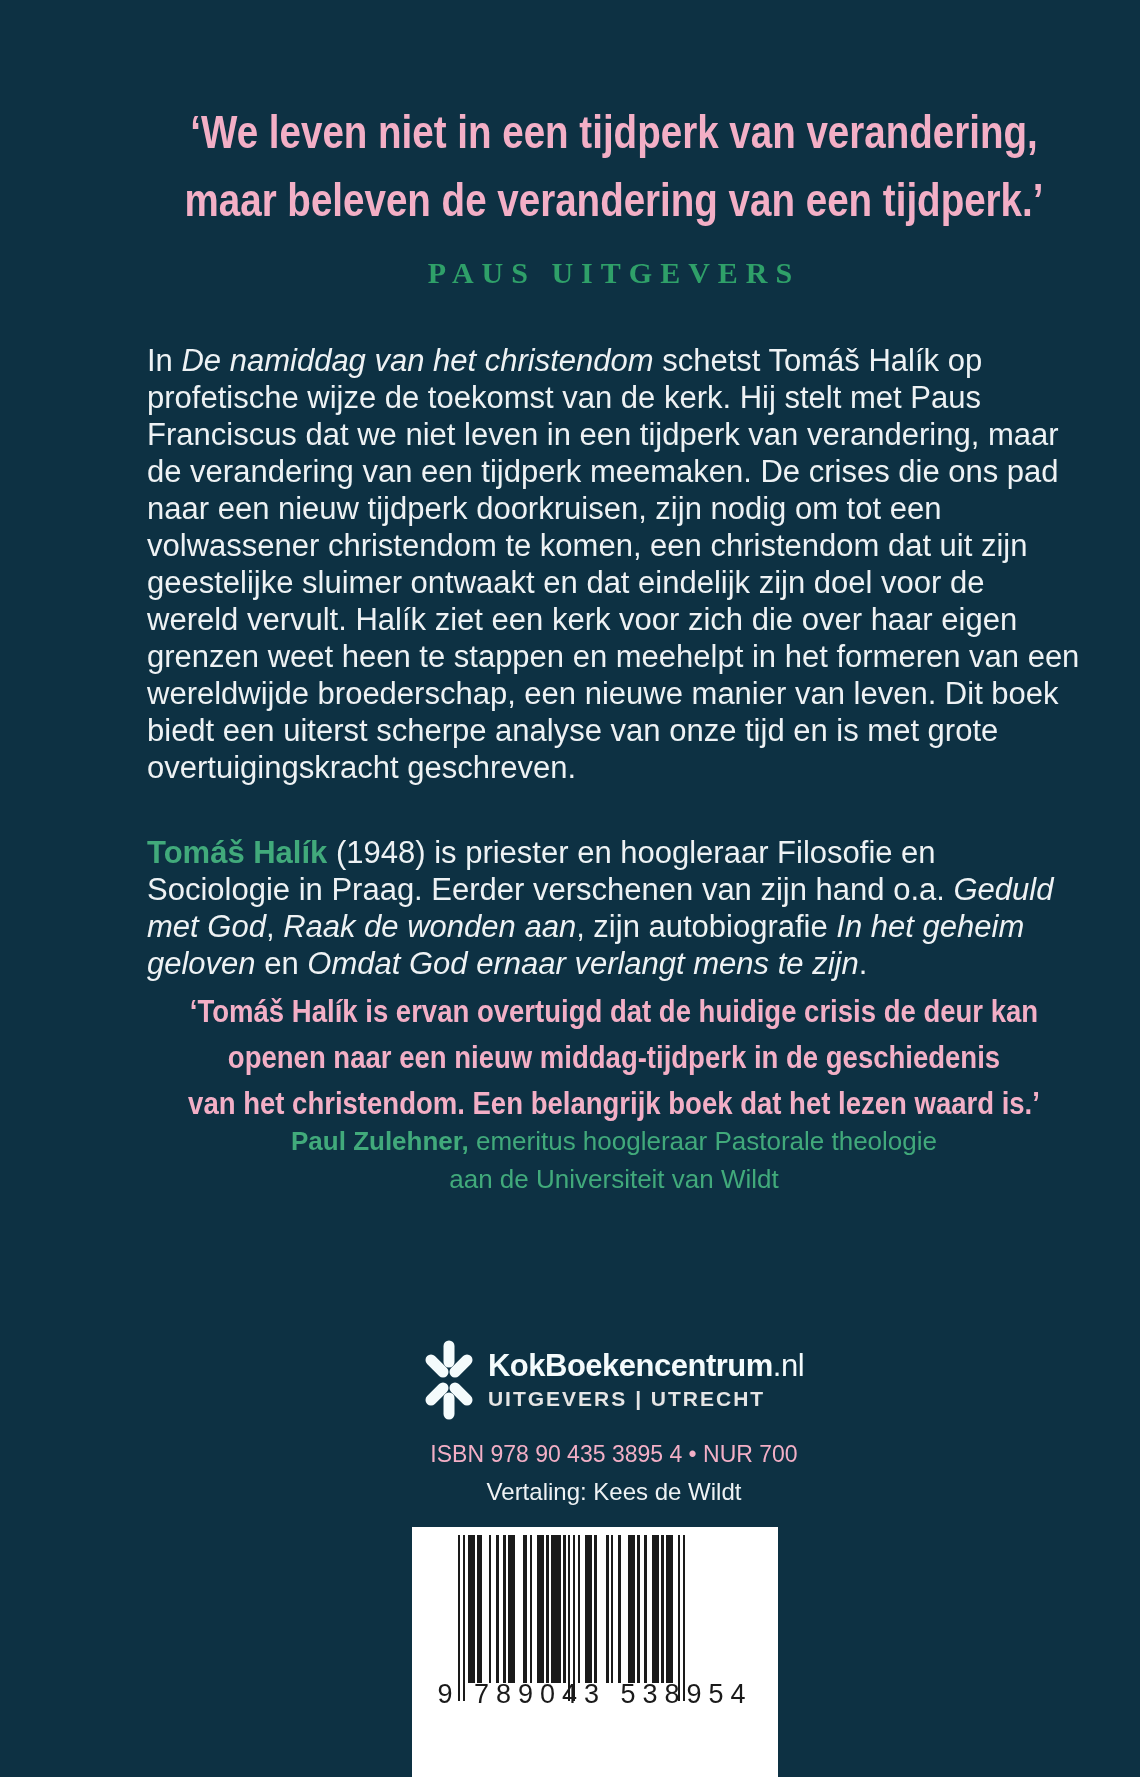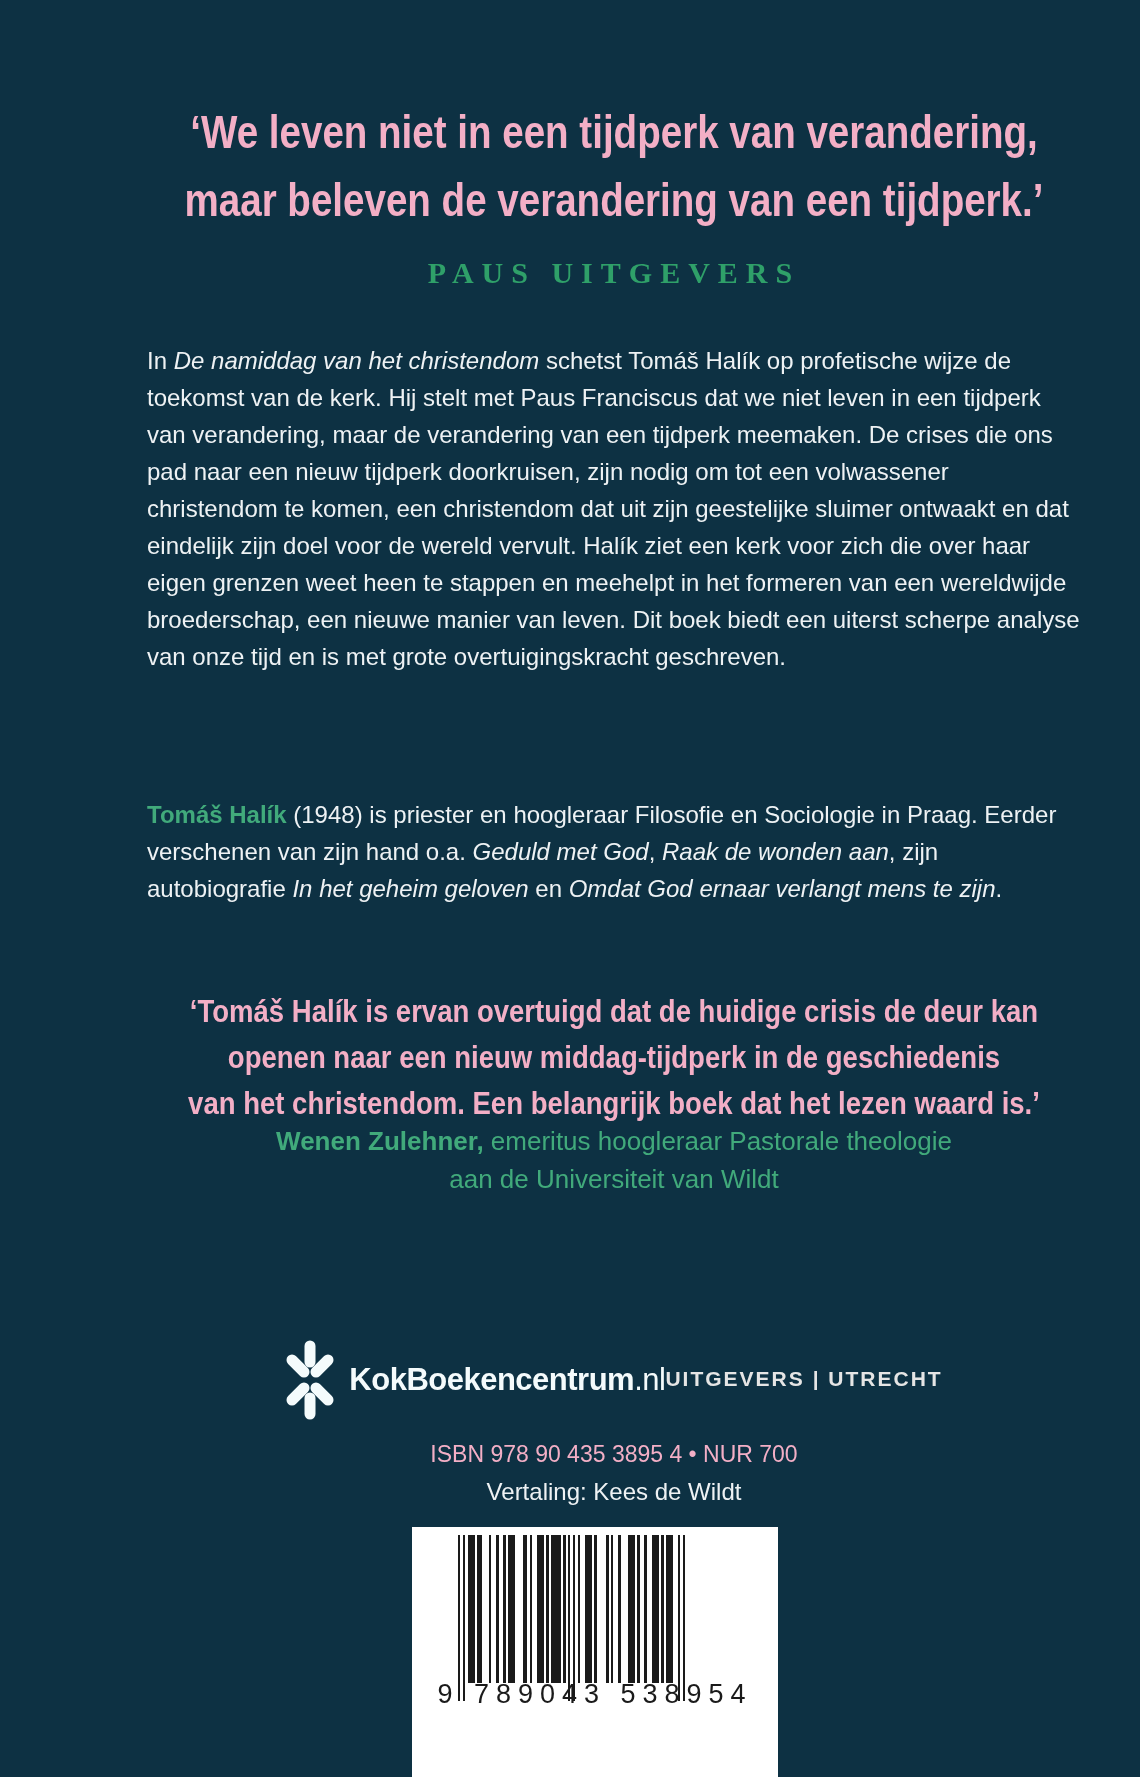--- a/index.html
+++ b/index.html
@@ -12,36 +12,36 @@
   }
   .abs{position:absolute;left:0;width:100%;padding-left:44px;}
 
   
   .top-quote{top:98px;text-align:center;color:var(--c-pink,#f3afc6);font-weight:bold;}
   .top-quote .qline{display:block;font-size:47px;line-height:68px;transform:scaleX(0.82);transform-origin:center;letter-spacing:0px;}
   .quote-attrib{top:256px;text-align:center;color:var(--c-green_caps,#2fa069);
     font-family:"Liberation Serif", serif;font-weight:bold;font-size:30px;letter-spacing:8px;}
 
   
-  .para{left:103px;width:936px;color:var(--c-text,#eef2f4);font-size:24px;line-height:37px;text-align:left;}
+  .para{left:103px;width:936px;color:var(--c-text,#eef2f4);font-size:31px;line-height:37px;text-align:left;}
   .description{top:342px;}
-  .bio{top:796px;}
+  .bio{top:834px;}
   .seg-italic{font-style:italic;}
   .seg-bold{font-weight:bold;}
   .seg-green-bold{color:var(--c-green_text,#41aa7b);font-weight:bold;}
 
   
   .review-quote{top:988px;text-align:center;color:var(--c-pink,#f3afc6);font-weight:bold;}
   .review-quote .qline{display:block;font-size:32px;line-height:46px;transform:scaleX(0.86);transform-origin:center;}
   .review-attrib{top:1122px;text-align:center;color:var(--c-green_text,#41aa7b);font-size:26px;line-height:38px;}
 
   
   .logo-row{top:1338px;display:flex;justify-content:center;align-items:center;gap:14px;}
   .logo-icon{width:50px;height:84px;flex:0 0 auto;}
-  .logo-texts{display:flex;align-items:flex-start;}
+  .logo-texts{display:flex;flex-direction:column;align-items:flex-start;}
   .logo-name{color:#f4fbfc;font-size:31px;line-height:34px;letter-spacing:-0.5px;}
   .logo-name .seg-bold{font-weight:bold;}
   .logo-tagline{color:#e5e5e5;font-size:21px;font-weight:bold;letter-spacing:2px;margin-top:4px;text-align:center;}
 
   
   .isbn-line{top:1441px;text-align:center;color:var(--c-pink,#f3afc6);font-size:23px;}
   .translation-line{top:1478px;text-align:center;color:var(--c-text,#eef2f4);font-size:24px;}
 
   
   .barcode-box{position:absolute;left:412px;top:1527px;width:366px;height:250px;background:#ffffff;}
@@ -64,21 +64,21 @@
 <div class="abs para description"><span>In </span><span class="seg-italic">De namiddag van het christendom</span><span> schetst Tomáš Halík op profetische wijze de toekomst van de kerk. Hij stelt met Paus Franciscus dat we niet leven in een tijdperk van verandering, maar de verandering van een tijdperk meemaken. De crises die ons pad naar een nieuw tijdperk doorkruisen, zijn nodig om tot een volwassener christendom te komen, een christendom dat uit zijn geestelijke sluimer ontwaakt en dat eindelijk zijn doel voor de wereld vervult. Halík ziet een kerk voor zich die over haar eigen grenzen weet heen te stappen en meehelpt in het formeren van een wereldwijde broederschap, een nieuwe manier van leven. Dit boek biedt een uiterst scherpe analyse van onze tijd en is met grote overtuigingskracht geschreven.</span></div>
 
 <div class="abs para bio"><span class="seg-green-bold">Tomáš Halík</span><span> (1948) is priester en hoogleraar Filosofie en Sociologie in Praag. Eerder verschenen van zijn hand o.a. </span><span class="seg-italic">Geduld met God</span><span>, </span><span class="seg-italic">Raak de wonden aan</span><span>, zijn autobiografie </span><span class="seg-italic">In het geheim geloven</span><span> en </span><span class="seg-italic">Omdat God ernaar verlangt mens te zijn</span><span>.</span></div>
 
 <div class="abs review-quote">
   <span class="qline">‘Tomáš Halík is ervan overtuigd dat de huidige crisis de deur kan</span>
   <span class="qline">openen naar een nieuw middag-tijdperk in de geschiedenis</span>
   <span class="qline">van het christendom. Een belangrijk boek dat het lezen waard is.’</span>
 </div>
 <div class="abs review-attrib">
-  <div><span class="seg-bold">Wenen Zulehner,</span><span> emeritus hoogleraar Pastorale theologie</span></div>
+  <div><span class="seg-bold">Paul Zulehner,</span><span> emeritus hoogleraar Pastorale theologie</span></div>
   <div>aan de Universiteit van Wildt</div>
 </div>
 
 <div class="abs logo-row">
   <svg class="logo-icon" viewBox="0 0 50 84">
     <g stroke="#f4fbfc" stroke-width="11" stroke-linecap="round" fill="none">
       <line x1="25" y1="8" x2="25" y2="24"></line>
       <line x1="7" y1="22" x2="19" y2="34"></line>
       <line x1="43" y1="22" x2="31" y2="34"></line>
       <line x1="25" y1="60" x2="25" y2="76"></line>

